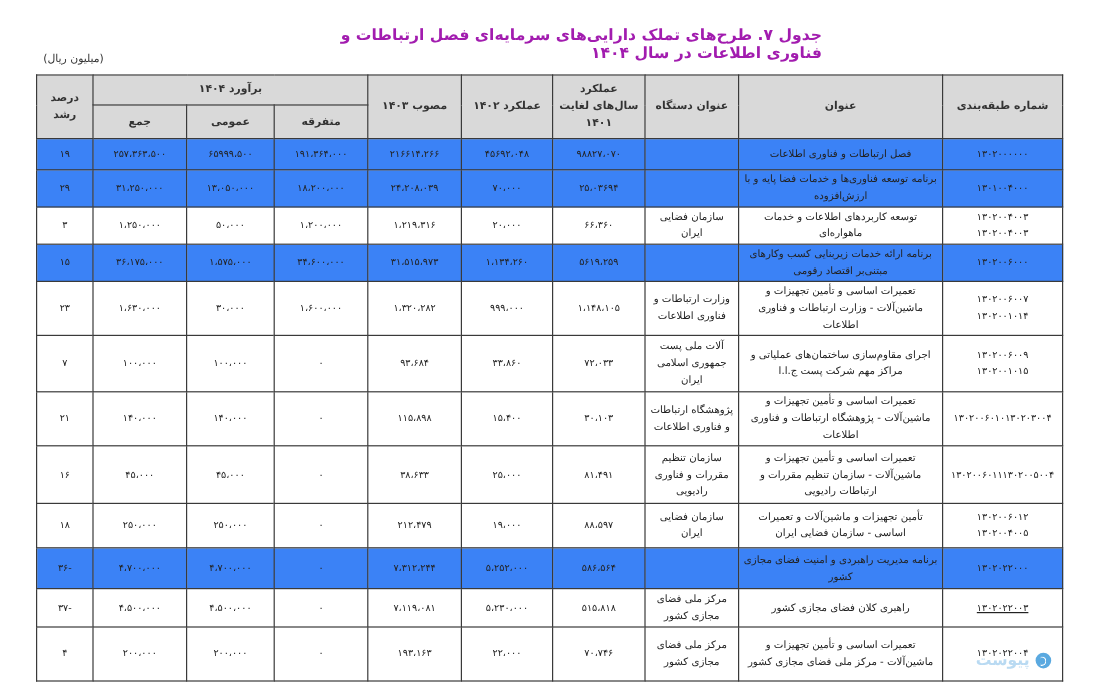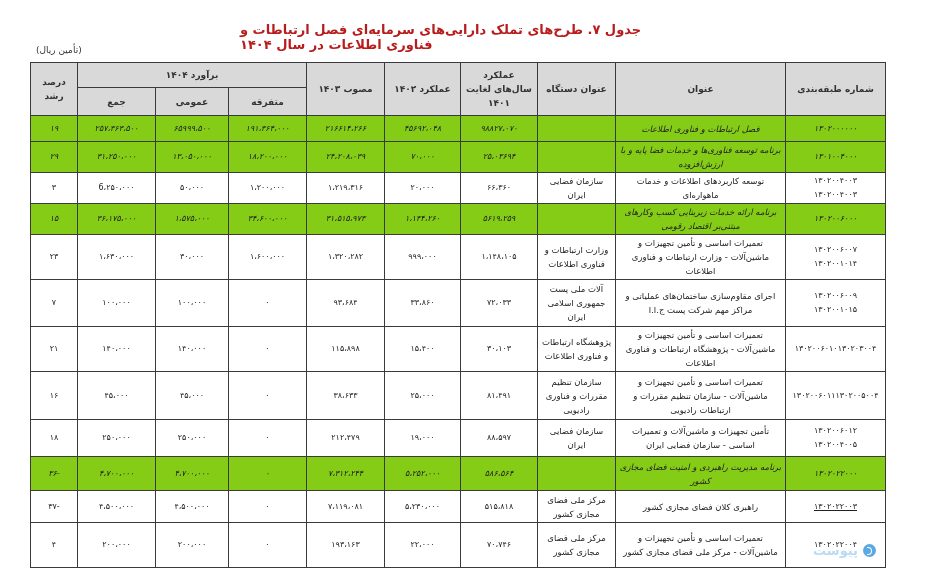--- a/index.html
+++ b/index.html
@@ -1,54 +1,54 @@
 <!DOCTYPE html>
 <html><head>
 <meta charset="utf-8">
 <style>
   * { box-sizing: border-box; margin: 0; padding: 0; }
   html, body { width: 925px; height: 576px; background: #ffffff; overflow: hidden; }
   body { position: relative; font-family: "DejaVu Sans", sans-serif; color: #222; }
   .title {
     position: absolute; top: 22px; right: 240px; left: 240px;
-    text-align: left; direction: rtl;
-    font-size: 13px; font-weight: bold; color: #b91c1c;
+    text-align: right; direction: rtl;
+    font-size: 13px; font-weight: bold; color: #a21caf;
   }
   .unit {
     position: absolute; top: 45px; left: 36px;
     font-size: 9px; direction: rtl; color: #333;
   }
   table.main {
     position: absolute; left: 30px; top: 62px; width: 855px;
     border-collapse: collapse; direction: rtl; table-layout: fixed;
     font-size: 8.5px;
   }
   table.main td, table.main th {
     border: 1.3px solid #3a3a3a; text-align: center; vertical-align: middle;
     padding: 1px 3px; line-height: 14px; font-weight: normal;
   }
   table.main th { background: #d9d9d9; font-size: 9px; font-weight: bold; color: #333; }
-  tr.shaded td { background: #84cc16; font-style: italic; }
+  tr.shaded td { background: #3b82f6; }
   tr.plain td { background: #ffffff; }
   td.num { font-size: 8px; letter-spacing: 0.3px; }
   td.title-cell { font-size: 8.5px; }
   td.code { font-size: 8px; letter-spacing: 0.3px; }
   .watermark {
     position: absolute; left: 776px; top: 541px; width: 100px; height: 18px;
     direction: rtl; display: flex; align-items: center; gap: 5px;
   }
   .wm-dot { width: 13px; height: 13px; border-radius: 50%; background: #5aa9e0; position: relative; }
   .wm-dot::after { content: ""; position: absolute; left: 4px; top: 3px; width: 4px; height: 6px; border: 1.5px solid #fff; border-left: none; border-radius: 0 4px 4px 0; }
   .wm-text { font-size: 13px; font-weight: bold; color: #b9daf2; direction: rtl; }
 </style>
 </head>
 <body>
 
 <div class="title">جدول ۷. طرح‌های تملک دارایی‌های سرمایه‌ای فصل ارتباطات و فناوری اطلاعات در سال ۱۴۰۴</div>
-<div class="unit">(تأمین ریال)</div>
+<div class="unit">(میلیون ریال)</div>
 
 <table class="main">
   <colgroup>
     <col style="width:100px">
     <col style="width:170px">
     <col style="width:78px">
     <col style="width:77px">
     <col style="width:76px">
     <col style="width:78px">
     <col style="width:78px">
@@ -101,21 +101,21 @@
       <tr class="plain" style="height: 31px;">
         <td class="code" style="white-space: pre-line;">۱۳۰۲۰۰۴۰۰۳
 ۱۳۰۲۰۰۴۰۰۳</td>
         <td class="title-cell">توسعه کاربردهای اطلاعات و خدمات ماهواره‌ای</td>
         <td class="title-cell">سازمان فضایی ایران</td>
         <td class="num">۶۶،۳۶۰</td>
         <td class="num">۲۰،۰۰۰</td>
         <td class="num">۱،۲۱۹،۳۱۶</td>
         <td class="num">۱،۲۰۰،۰۰۰</td>
         <td class="num">۵۰،۰۰۰</td>
-        <td class="num">6،۲۵۰،۰۰۰</td>
+        <td class="num">۱،۲۵۰،۰۰۰</td>
         <td class="num">۳</td>
       </tr>
       <tr class="shaded" style="height: 31px;">
         <td class="code" style="white-space: pre-line; text-align: center;">۱۳۰۲۰۰۶۰۰۰</td>
         <td class="title-cell">برنامه ارائه خدمات زیربنایی کسب وکارهای مبتنی‌بر اقتصاد رقومی</td>
         <td class="title-cell"></td>
         <td class="num">۵۶۱۹،۲۵۹</td>
         <td class="num">۱،۱۳۴،۲۶۰</td>
         <td class="num">۳۱،۵۱۵،۹۷۳</td>
         <td class="num">۳۴،۶۰۰،۰۰۰</td>

